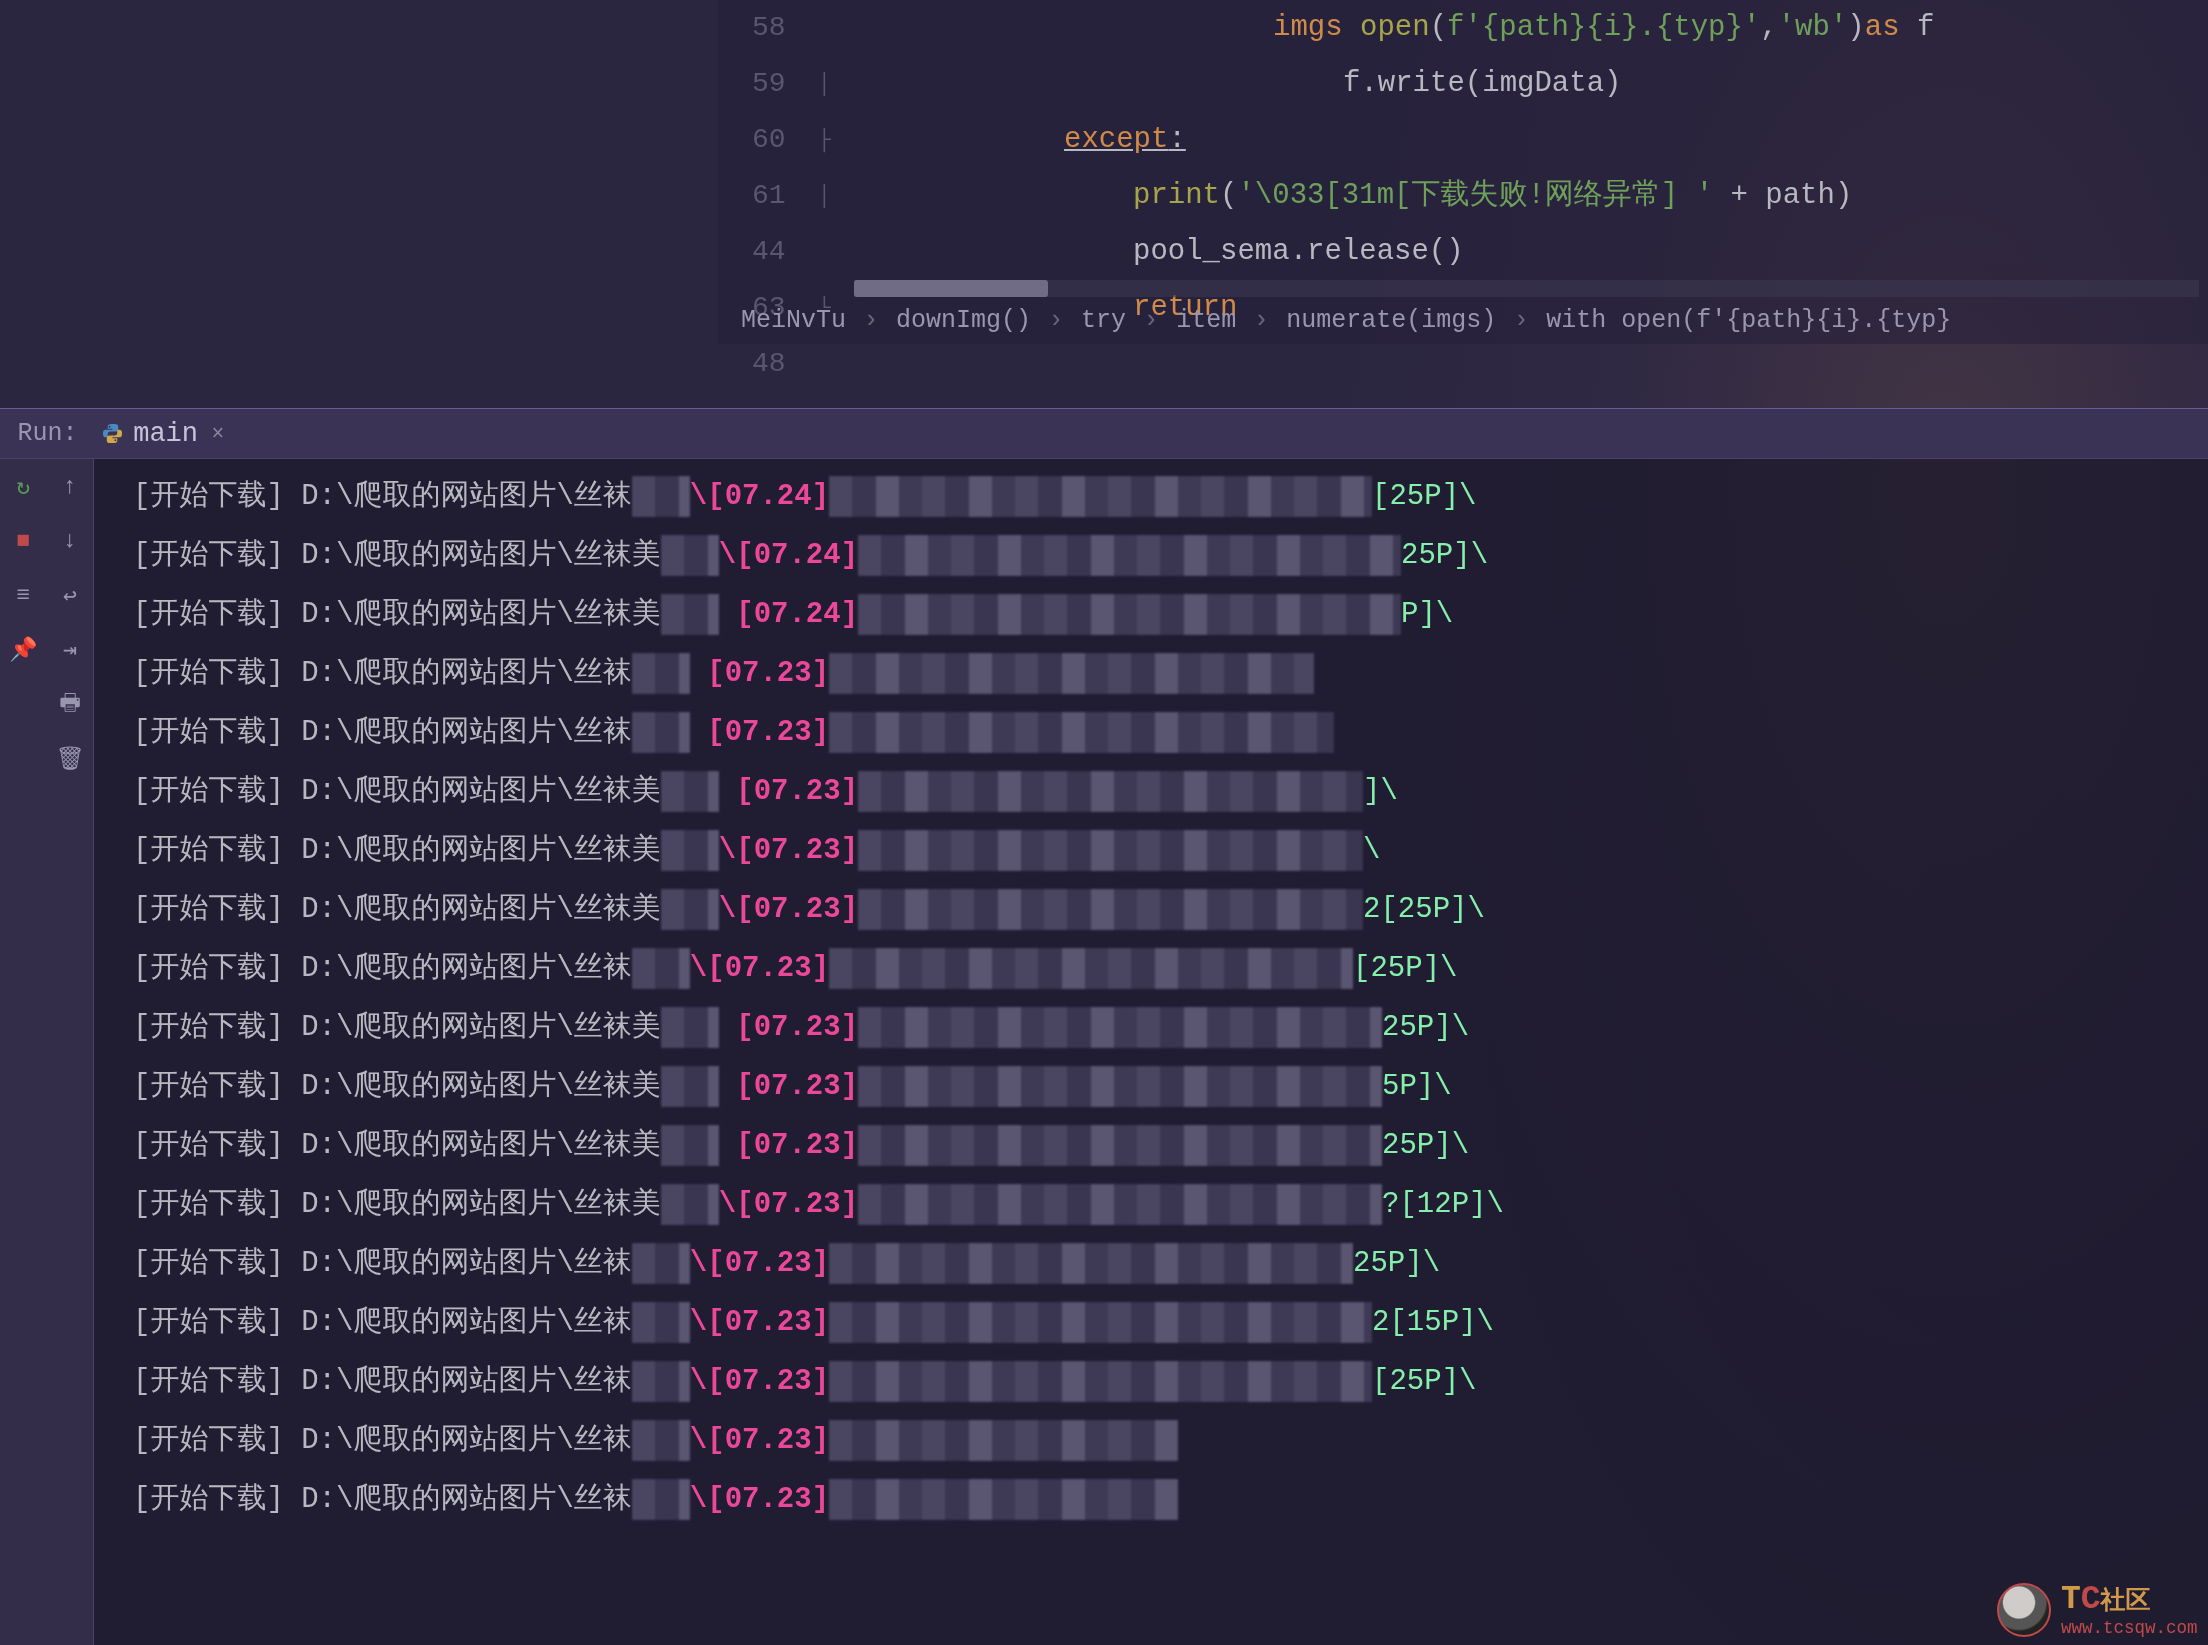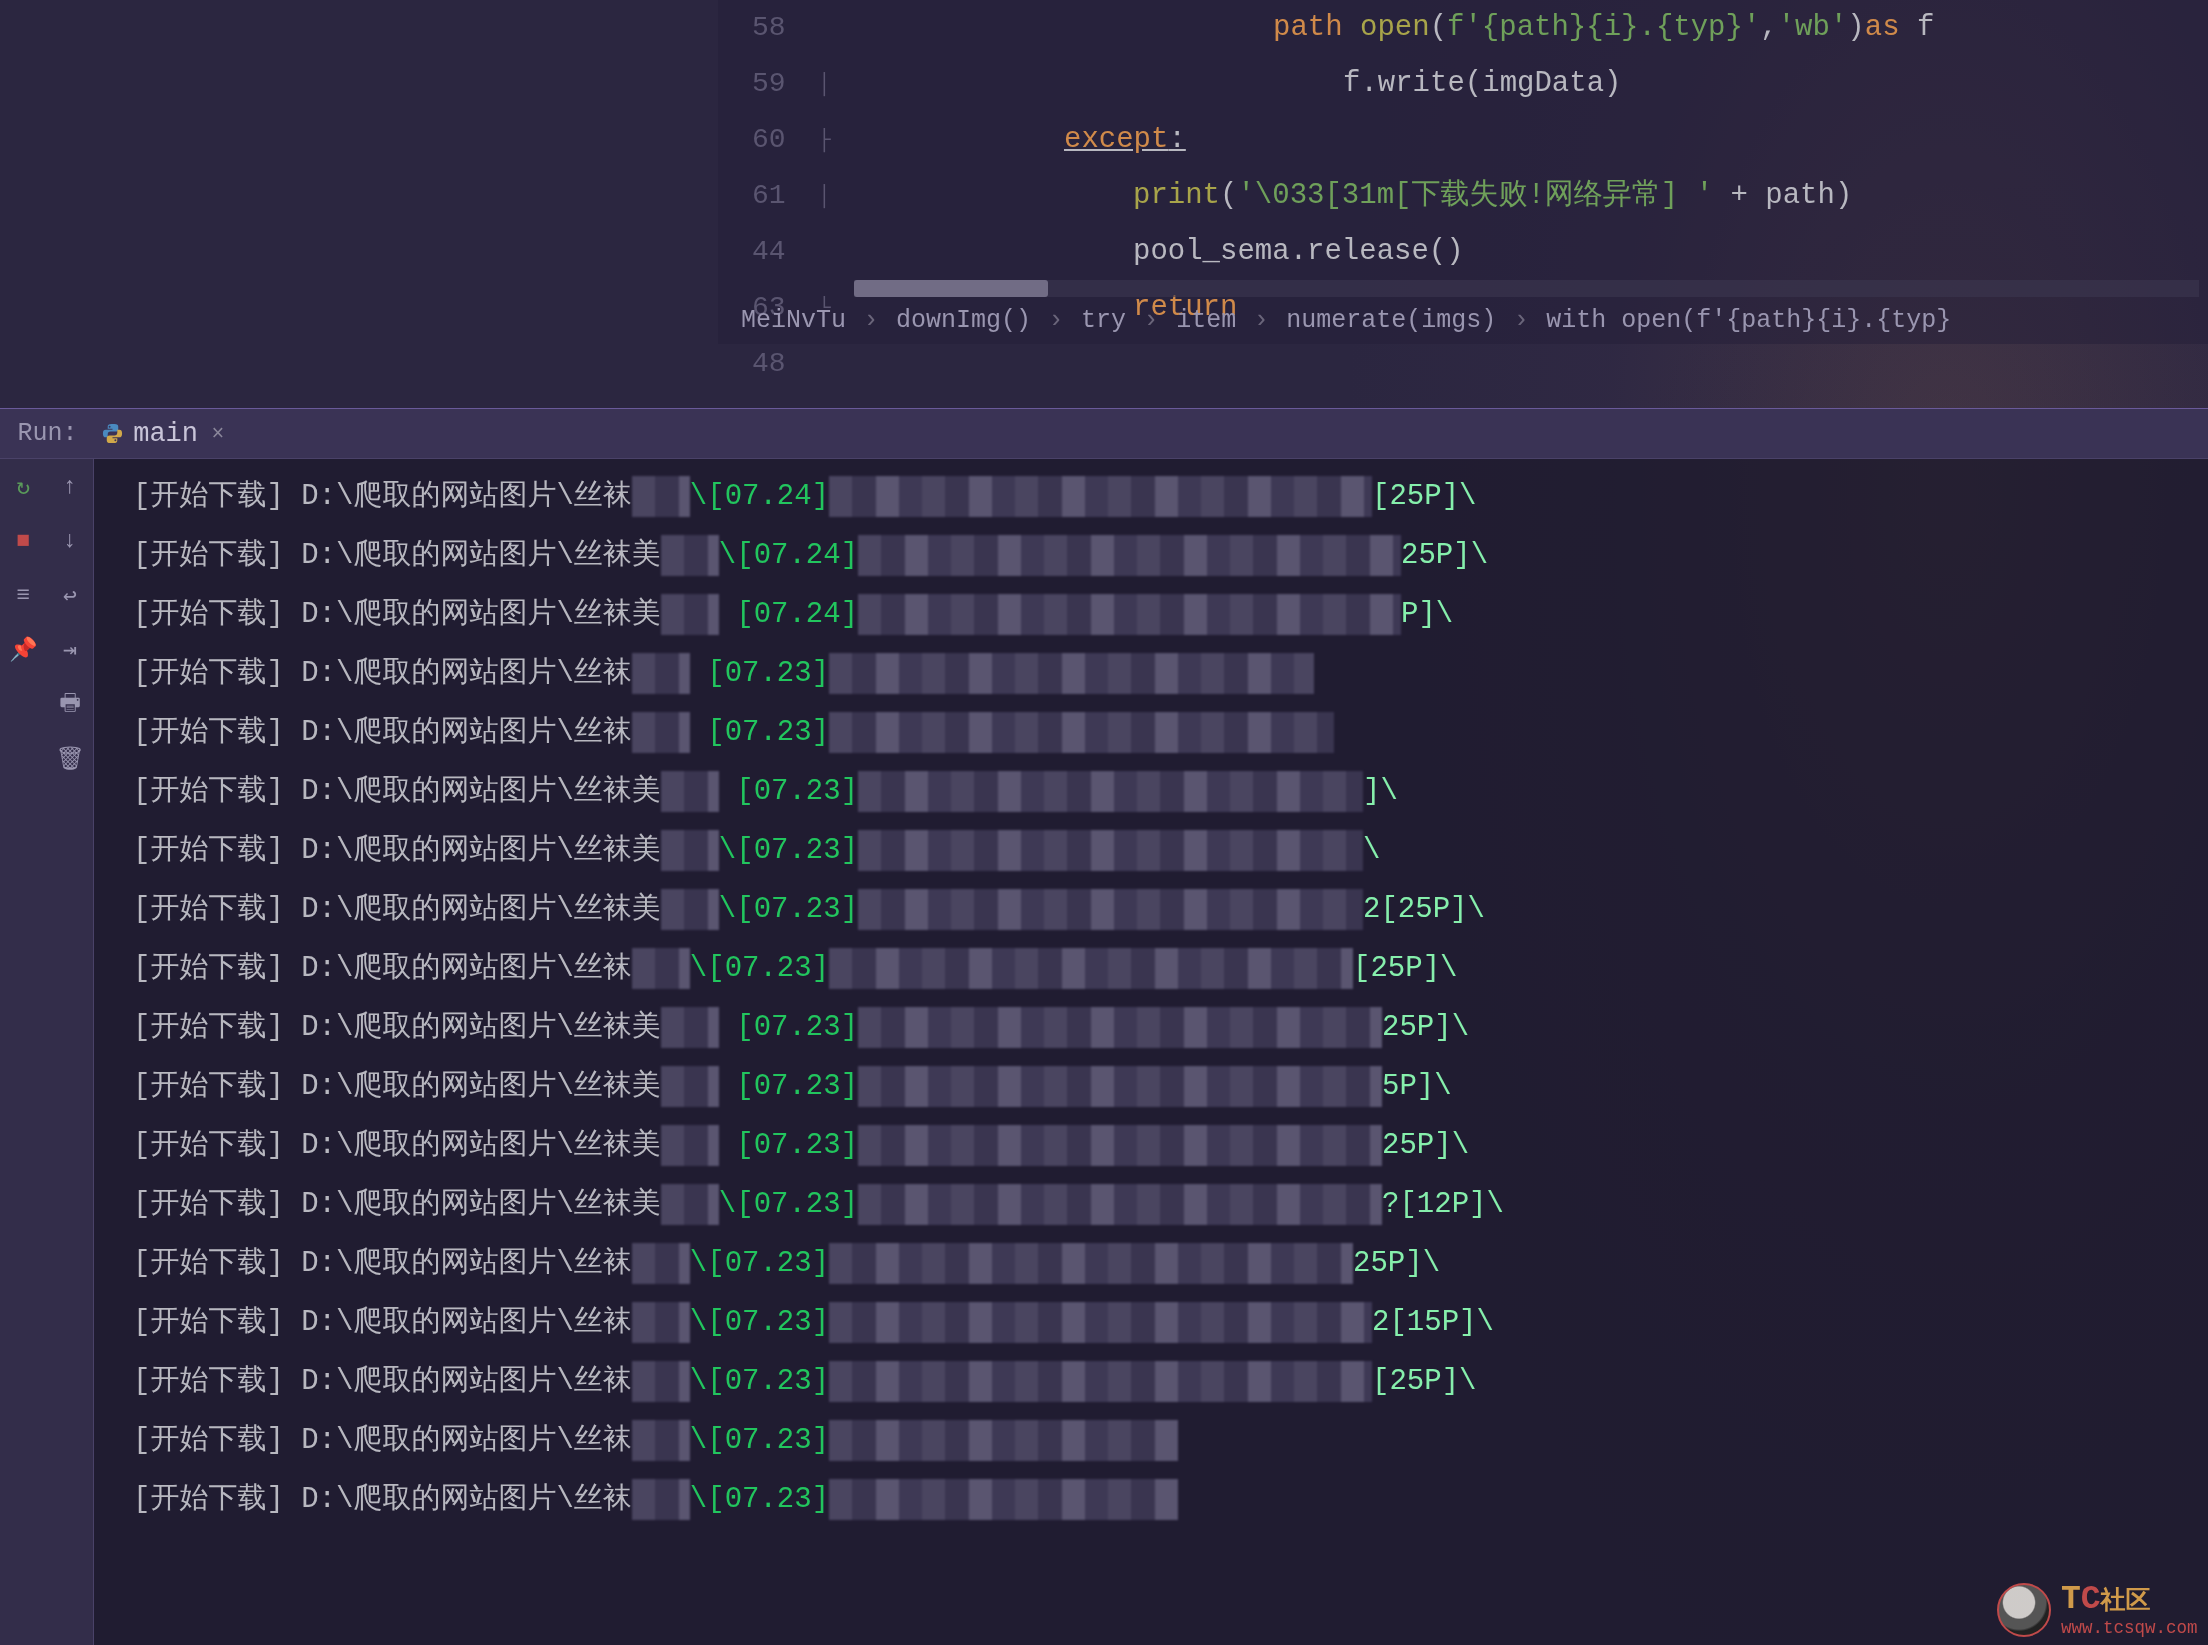--- a/index.html
+++ b/index.html
@@ -166,21 +166,21 @@
 }
 .console-line {
   height: 59px;
   line-height: 59px;
   font-size: 29px;
   color: #b8b8c0;
   white-space: pre;
   position: relative;
 }
 .console-line .prefix { color: #b8b8c0; text-align: center; }
-.console-line .mid { color: #22c55e; }
+.console-line .mid { color: #ec4899; font-weight: bold; }
 .console-line .suffix { color: #86efac; }
 .censor {
   display: inline-block;
   vertical-align: middle;
   height: 41px;
   background: repeating-linear-gradient(90deg,
     #4a4560 0 23px, #3a3550 23px 47px,
     #5a5570 47px 70px, #3e3955 70px 93px);
   filter: blur(1px);
 }
@@ -220,21 +220,21 @@
   <div class="fold-gutter" id="foldg">
       <div class="fold-mark"></div>
       <div class="fold-mark">│</div>
       <div class="fold-mark">├</div>
       <div class="fold-mark">│</div>
       <div class="fold-mark"></div>
       <div class="fold-mark">└</div>
       <div class="fold-mark"></div>
     </div>
   <div class="code-area" id="code">
-      <div class="code-line" style="padding-left: 419px;"><span class="kw">path </span><span class="fn">open</span><span class="id">(</span><span class="str">f'{path}{i}.{typ}'</span><span class="id">,</span><span class="str">'wb'</span><span class="id">)</span><span class="kw">as </span><span class="id">f</span></div>
+      <div class="code-line" style="padding-left: 419px;"><span class="kw">imgs </span><span class="fn">open</span><span class="id">(</span><span class="str">f'{path}{i}.{typ}'</span><span class="id">,</span><span class="str">'wb'</span><span class="id">)</span><span class="kw">as </span><span class="id">f</span></div>
       <div class="code-line" style="padding-left: 489px;"><span class="id">f.write(imgData)</span></div>
       <div class="code-line" style="padding-left: 210px; text-decoration: underline;"><span class="kw">except</span><span class="id">:</span></div>
       <div class="code-line" style="padding-left: 279px;"><span class="fn">print</span><span class="id">(</span><span class="str">'\033[31m[下载失败!网络异常] '</span><span class="id"> + path)</span></div>
       <div class="code-line" style="padding-left: 279px;"><span class="id">pool_sema.release()</span></div>
       <div class="code-line" style="padding-left: 279px;"><span class="kw">return</span></div>
       <div class="code-line" style="padding-left: 0px;"></div>
     </div>
   <div class="scrollbar-h">
     <div class="scrollbar-thumb"></div>
   </div>

